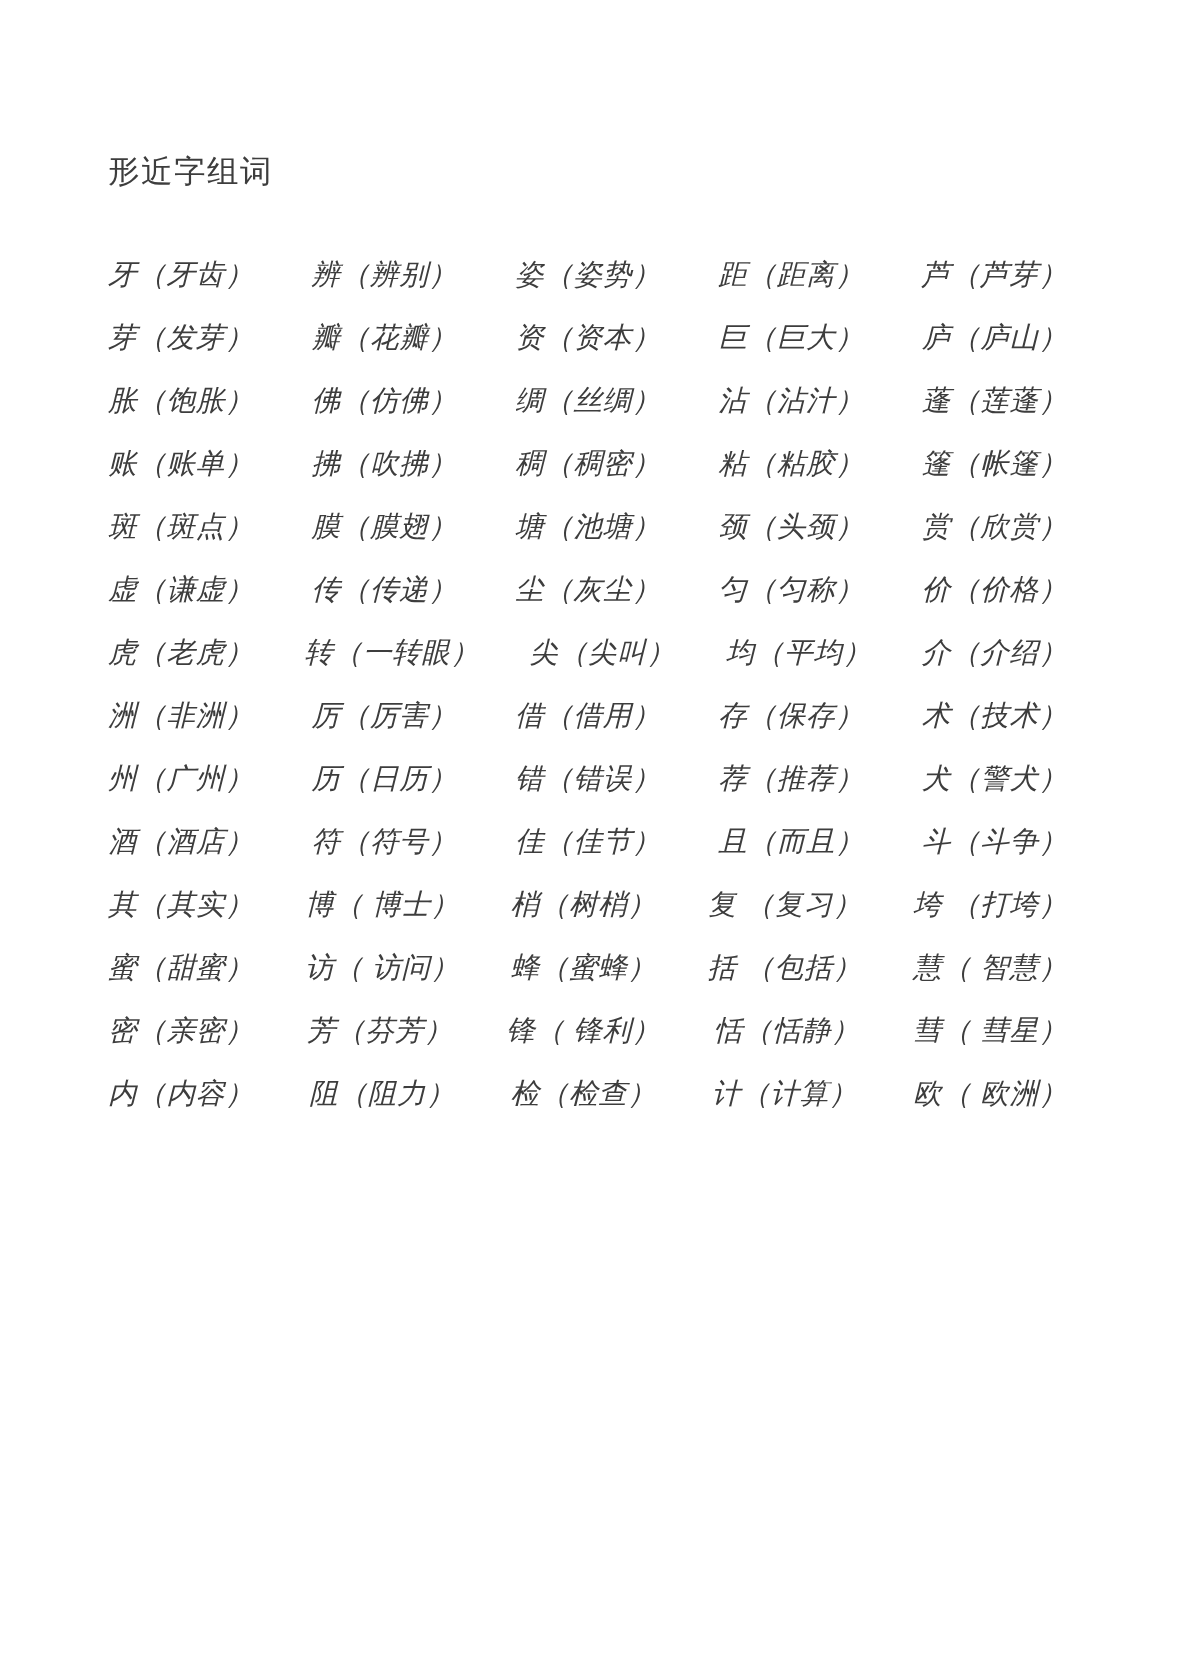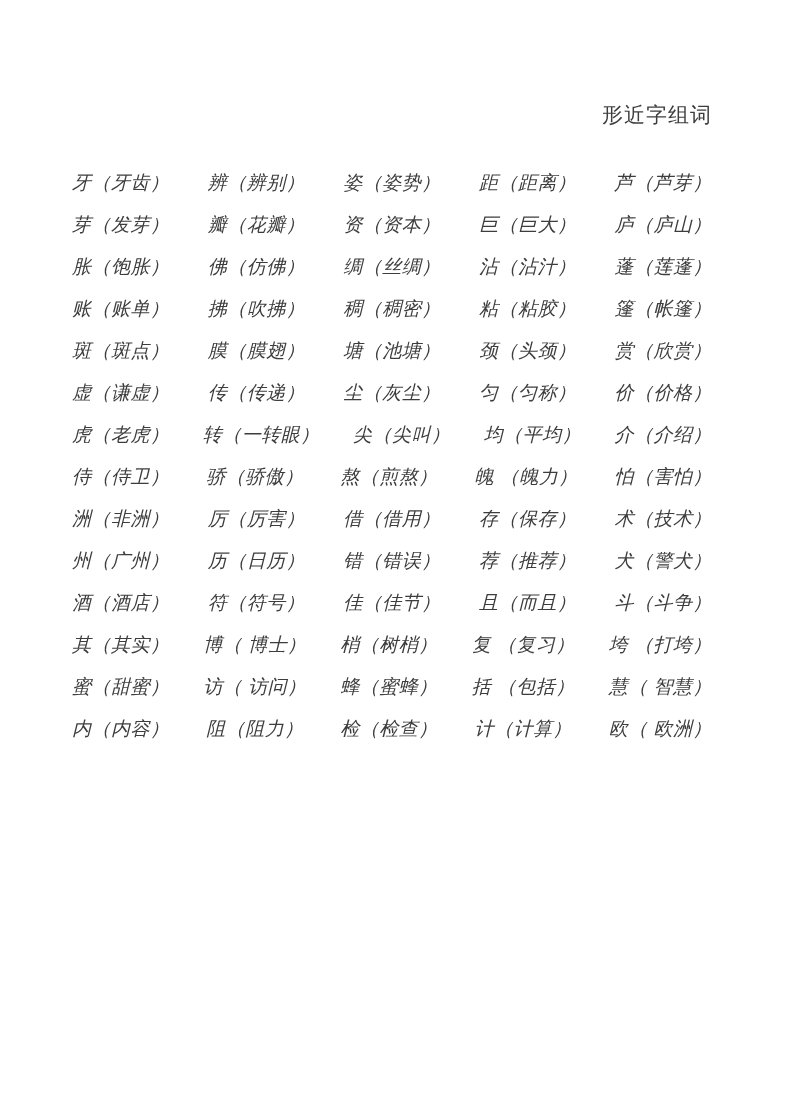--- a/index.html
+++ b/index.html
@@ -7,21 +7,20 @@
     background: #ffffff;
     font-family: "Liberation Sans", sans-serif;
   }
   .page {
     position: relative;
     width: 792px;
     height: 1120px;
     background: #ffffff;
     margin: 0 auto;
     overflow: hidden;
-    text-align: right;
   }
   .content {
     position: absolute;
     left: 72px;
     top: 102px;
     width: 640px;
   }
   .title {
     font-size: 21px;
     font-weight: normal;
@@ -98,27 +97,20 @@
           <span class="cell">价（价格）</span>
         </div>
         <div class="row">
           <span class="cell">虎（老虎）</span>
           <span class="cell">转（一转眼）</span>
           <span class="cell">尖（尖叫）</span>
           <span class="cell">均（平均）</span>
           <span class="cell">介（介绍）</span>
         </div>
         <div class="row">
-          <span class="cell">侍（侍卫）</span>
-          <span class="cell">骄（骄傲）</span>
-          <span class="cell">熬（煎熬）</span>
-          <span class="cell">魄 （魄力）</span>
-          <span class="cell">怕（害怕）</span>
-        </div>
-        <div class="row">
           <span class="cell">洲（非洲）</span>
           <span class="cell">厉（厉害）</span>
           <span class="cell">借（借用）</span>
           <span class="cell">存（保存）</span>
           <span class="cell">术（技术）</span>
         </div>
         <div class="row">
           <span class="cell">州（广州）</span>
           <span class="cell">历（日历）</span>
           <span class="cell">错（错误）</span>
@@ -140,20 +132,27 @@
           <span class="cell">垮 （打垮）</span>
         </div>
         <div class="row">
           <span class="cell">蜜（甜蜜）</span>
           <span class="cell">访（ 访问）</span>
           <span class="cell">蜂（蜜蜂）</span>
           <span class="cell">括 （包括）</span>
           <span class="cell">慧（ 智慧）</span>
         </div>
         <div class="row">
+          <span class="cell">密（亲密）</span>
+          <span class="cell">芳（芬芳）</span>
+          <span class="cell">锋（ 锋利）</span>
+          <span class="cell">恬（恬静）</span>
+          <span class="cell">彗（ 彗星）</span>
+        </div>
+        <div class="row">
           <span class="cell">内（内容）</span>
           <span class="cell">阻（阻力）</span>
           <span class="cell">检（检查）</span>
           <span class="cell">计（计算）</span>
           <span class="cell">欧（ 欧洲）</span>
         </div>
       </div>
   </div>
 </div>
 

